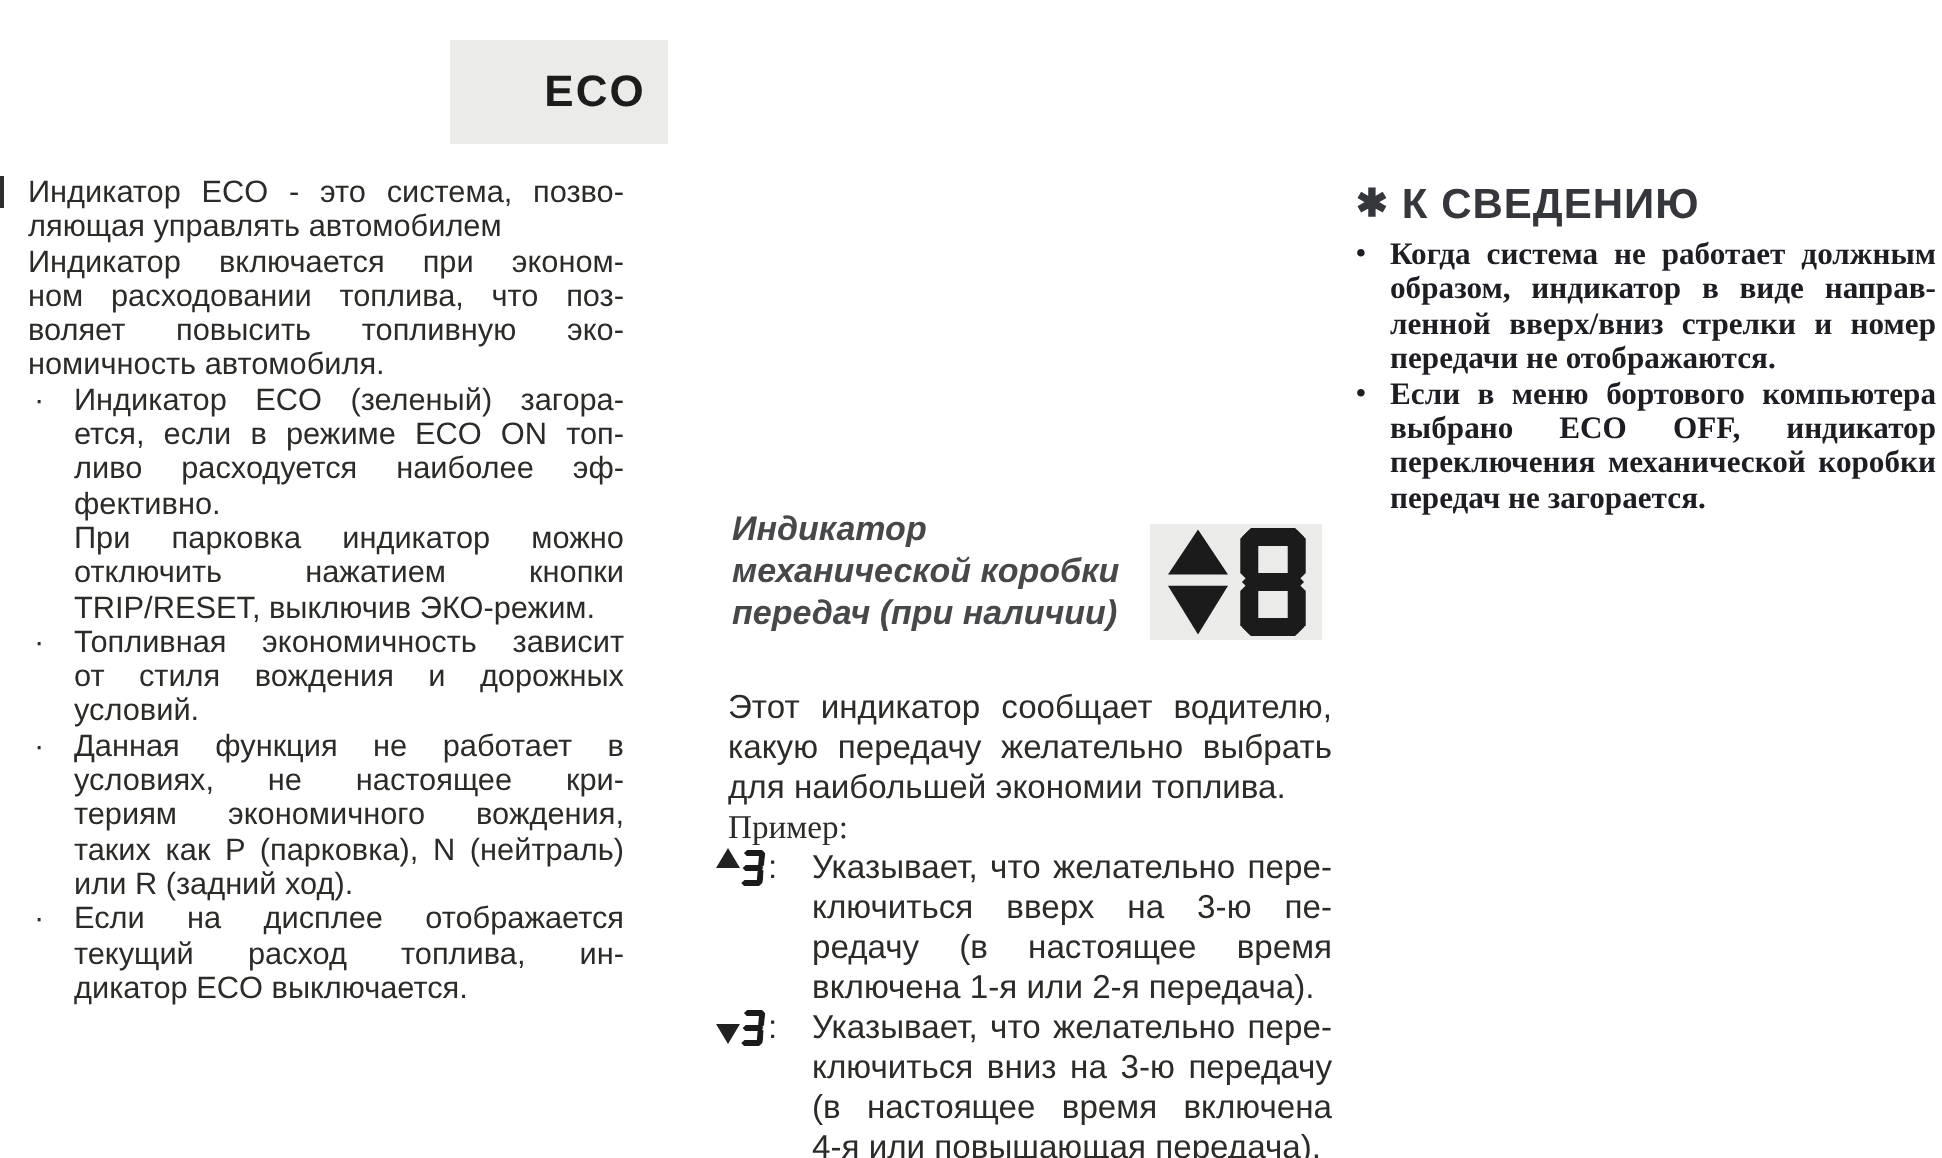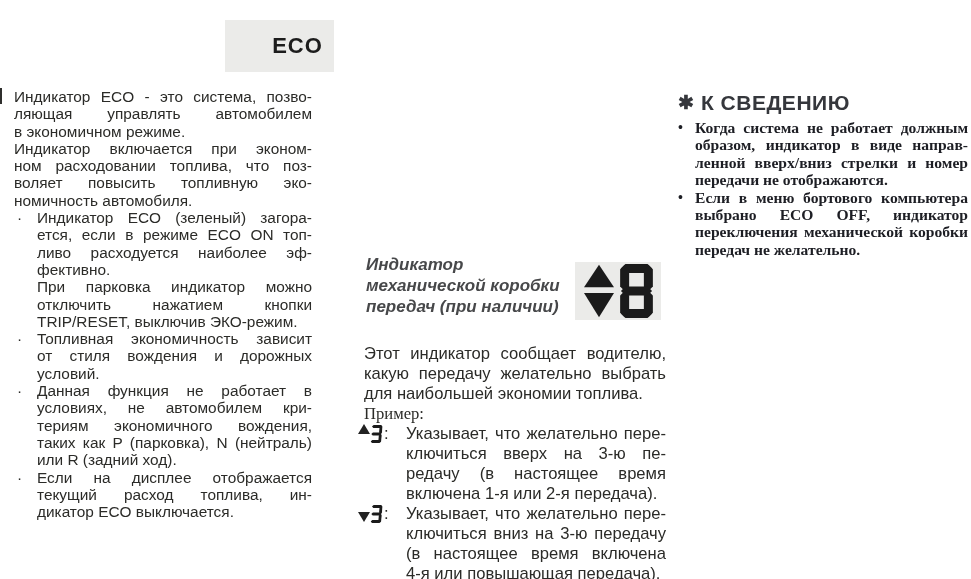--- a/index.html
+++ b/index.html
@@ -67,21 +67,20 @@
 
 
   <div class="badge">
     <span>ECO</span>
   </div>
 
   <div class="lc-body">
     <div class="lines">
         <div class="jl">Индикатор ECO - это система, позво-</div>
         <div class="jl">ляющая управлять автомобилем</div>
-        <div class="jl">в экономичном режиме.</div>
       </div>
     <div class="lines">
         <div class="jl">Индикатор включается при эконом-</div>
         <div class="jl">ном расходовании топлива, что поз-</div>
         <div class="jl">воляет повысить топливную эко-</div>
         <div class="jl">номичность автомобиля.</div>
       </div>
 
     <div class="b-item">
       <span class="b-dot">·</span>
@@ -106,21 +105,21 @@
           <div class="jl">Топливная экономичность зависит</div>
           <div class="jl">от стиля вождения и дорожных</div>
           <div class="jl">условий.</div>
         </div>
     </div>
 
     <div class="b-item">
       <span class="b-dot">·</span>
       <div class="b-txt lines">
           <div class="jl">Данная функция не работает в</div>
-          <div class="jl">условиях, не автомобилем кри-</div>
+          <div class="jl">условиях, не настоящее кри-</div>
           <div class="jl">териям экономичного вождения,</div>
           <div class="jl">таких как P (парковка), N (нейтраль)</div>
           <div class="jl">или R (задний ход).</div>
         </div>
     </div>
 
     <div class="b-item">
       <span class="b-dot">·</span>
       <div class="b-txt lines">
           <div class="jl">Если на дисплее отображается</div>
@@ -215,19 +214,19 @@
             <div class="jl">ленной вверх/вниз стрелки и номер</div>
             <div class="jl">передачи не отображаются.</div>
           </div>
       </div>
       <div class="r-item">
         <span class="r-dot">•</span>
         <div class="r-txt lines">
             <div class="jl">Если в меню бортового компьютера</div>
             <div class="jl">выбрано ECO OFF, индикатор</div>
             <div class="jl">переключения механической коробки</div>
-            <div class="jl">передач не желательно.</div>
+            <div class="jl">передач не загорается.</div>
           </div>
       </div>
     </div>
   </div>
 
 </div>
 
 </body></html>

